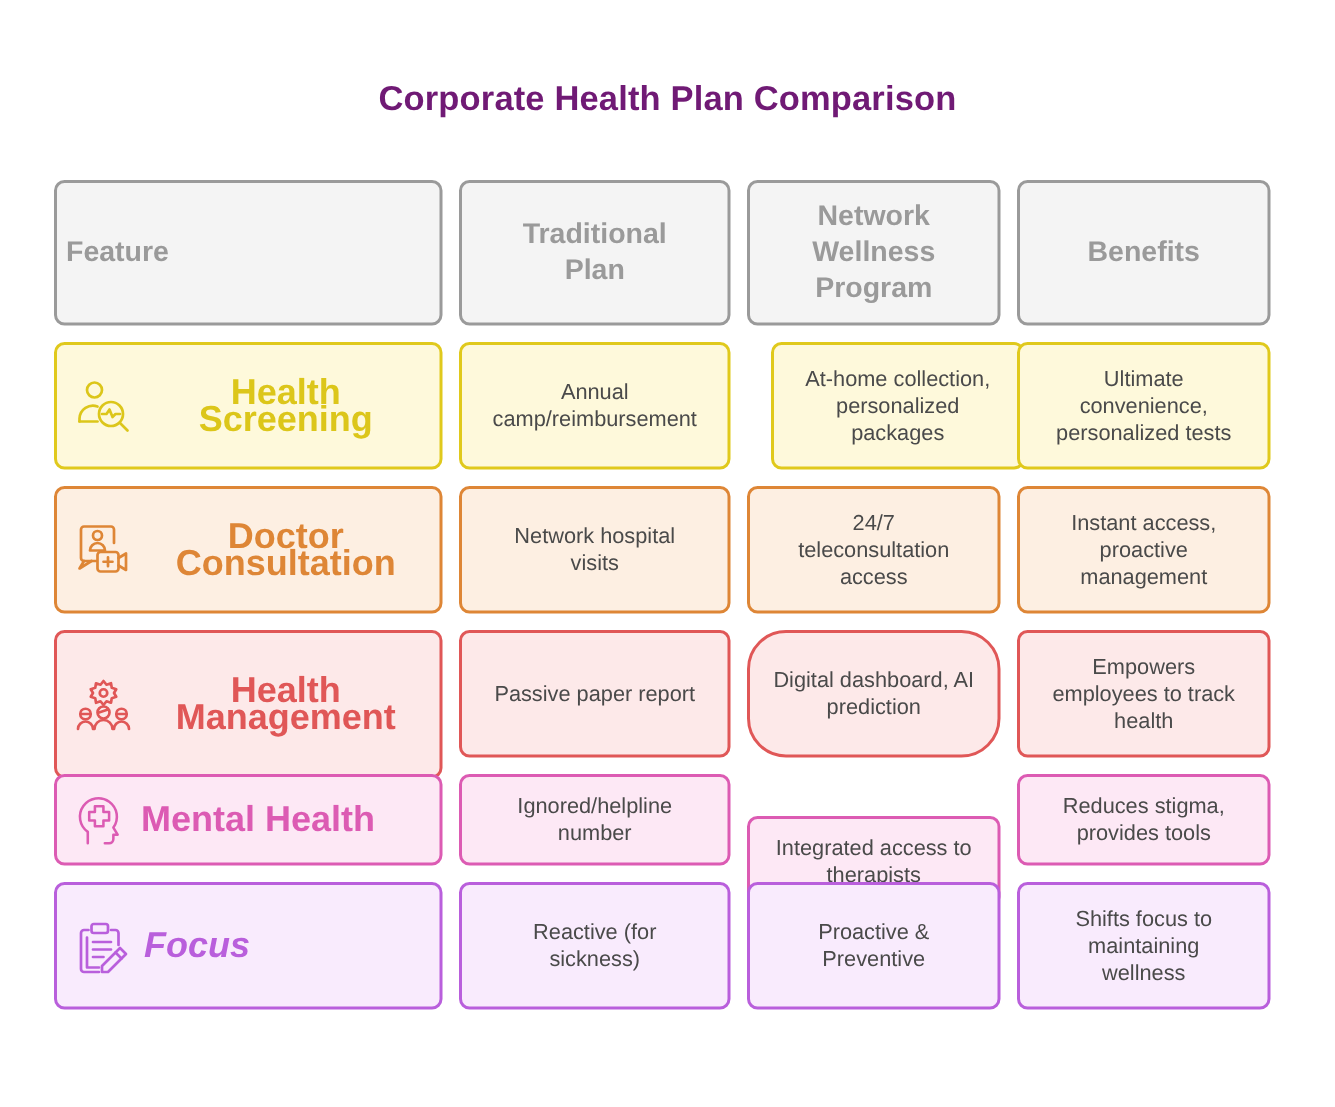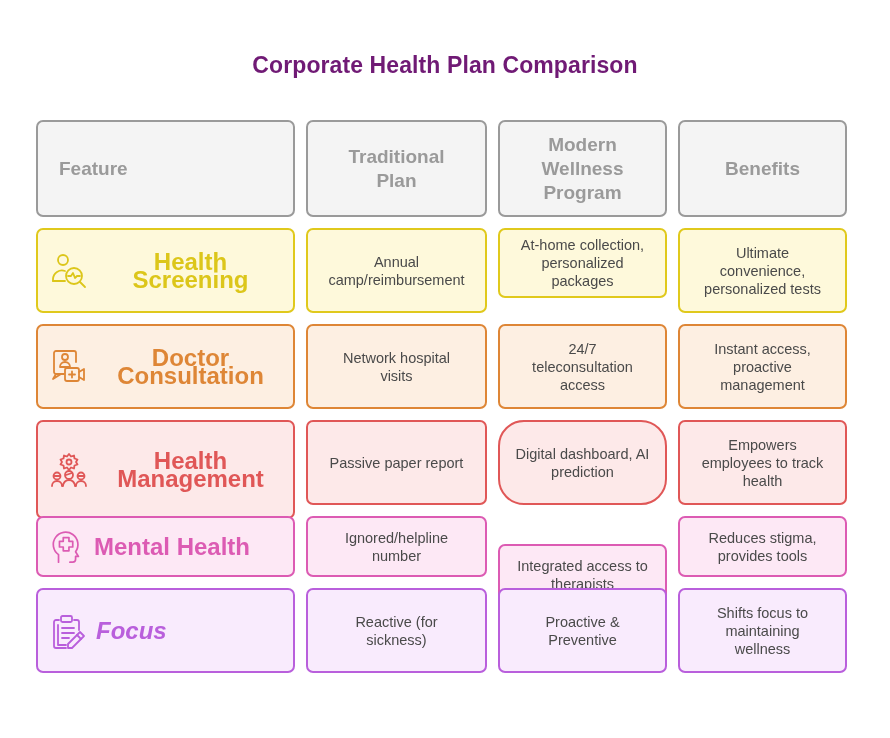--- a/index.html
+++ b/index.html
@@ -5,21 +5,21 @@
   html, body { margin: 0; padding: 0; background: #ffffff; }
   body { width: 890px; height: 738px; position: relative; overflow: hidden;
          font-family: "Liberation Sans", sans-serif; }
   .title { position: absolute; left: 0; top: 52px; width: 890px; text-align: center;
            font-size: 23px; font-weight: bold; color: #701a75; letter-spacing: 0.1px; }
   .cell { position: absolute; box-sizing: border-box; border: 2px solid; border-radius: 7px;
           display: flex; align-items: center; justify-content: center; text-align: center;
           font-size: 14.5px; line-height: 18px; color: #4a4a4a; padding: 0 8px; }
   .hdr { background: #f4f4f4; border-color: #9a9a9a; color: #9a9a9a; font-weight: bold;
          font-size: 19px; line-height: 24px; }
-  .hdr.first { justify-content: flex-start; padding-left: 21px; }
+  .hdr.first { justify-content: flex-start; padding-left: 6px; }
   .feat { justify-content: flex-start; padding-left: 12px; font-weight: bold; font-size: 24px; }
   .feat svg { flex: 0 0 auto; margin-right: 8px; }
   .yellow { background: #fef9db; border-color: #e0c91c; }
   .yellow.feat { color: #dcc61a; }
   .orange { background: #fdefe2; border-color: #de8636; }
   .orange.feat { color: #de8636; }
   .red { background: #fde9e9; border-color: #e05757; }
   .red.feat { color: #e05757; }
   .pink { background: #fde8f5; border-color: #dc5bb3; align-items: center; }
   .pink.feat { color: #dc5bb3; }
@@ -33,21 +33,21 @@
 <div class="title">Corporate Health Plan Comparison</div>
 
 <div class="cell hdr first" style="left:36px;top:120px;width:259px;height:97px;">
   <span class="txt">Feature</span>
 </div>
 <div class="cell hdr" style="left:306px;top:120px;width:181px;height:97px;">
   <span class="txt">Traditional
 Plan</span>
 </div>
 <div class="cell hdr" style="left:498px;top:120px;width:169px;height:97px;">
-  <span class="txt">Modern
+  <span class="txt">Network
 Wellness
 Program</span>
 </div>
 <div class="cell hdr" style="left:678px;top:120px;width:169px;height:97px;">
   <span class="txt">Benefits</span>
 </div>
 
 <div class="cell feat yellow" style="left:36px;top:228px;width:259px;height:85px;">
   <svg width="38" height="38" viewBox="0 0 38 38" fill="none" stroke="#dcc61a" stroke-width="1.8" stroke-linecap="round" stroke-linejoin="round">
     <circle cx="13" cy="8" r="5"></circle>
@@ -56,21 +56,21 @@
     <circle cx="24" cy="24" r="8"></circle>
     <path d="M18 24 h3 l2 -3 l2 5 l2 -2 h3"></path>
     <path d="M30 30 l5 5"></path>
   </svg>
   <span>Health Screening</span>
 </div>
 <div class="cell yellow" style="left:306px;top:228px;width:181px;height:85px;">
   <span class="txt">Annual
 camp/reimbursement</span>
 </div>
-<div class="cell yellow" style="left:498px;top:228px;width:169px;height:70px;">
+<div class="cell yellow" style="left:514px;top:228px;width:169px;height:85px;">
   <span class="txt">At-home collection,
 personalized
 packages</span>
 </div>
 <div class="cell yellow" style="left:678px;top:228px;width:169px;height:85px;">
   <span class="txt">Ultimate
 convenience,
 personalized tests</span>
 </div>
 

